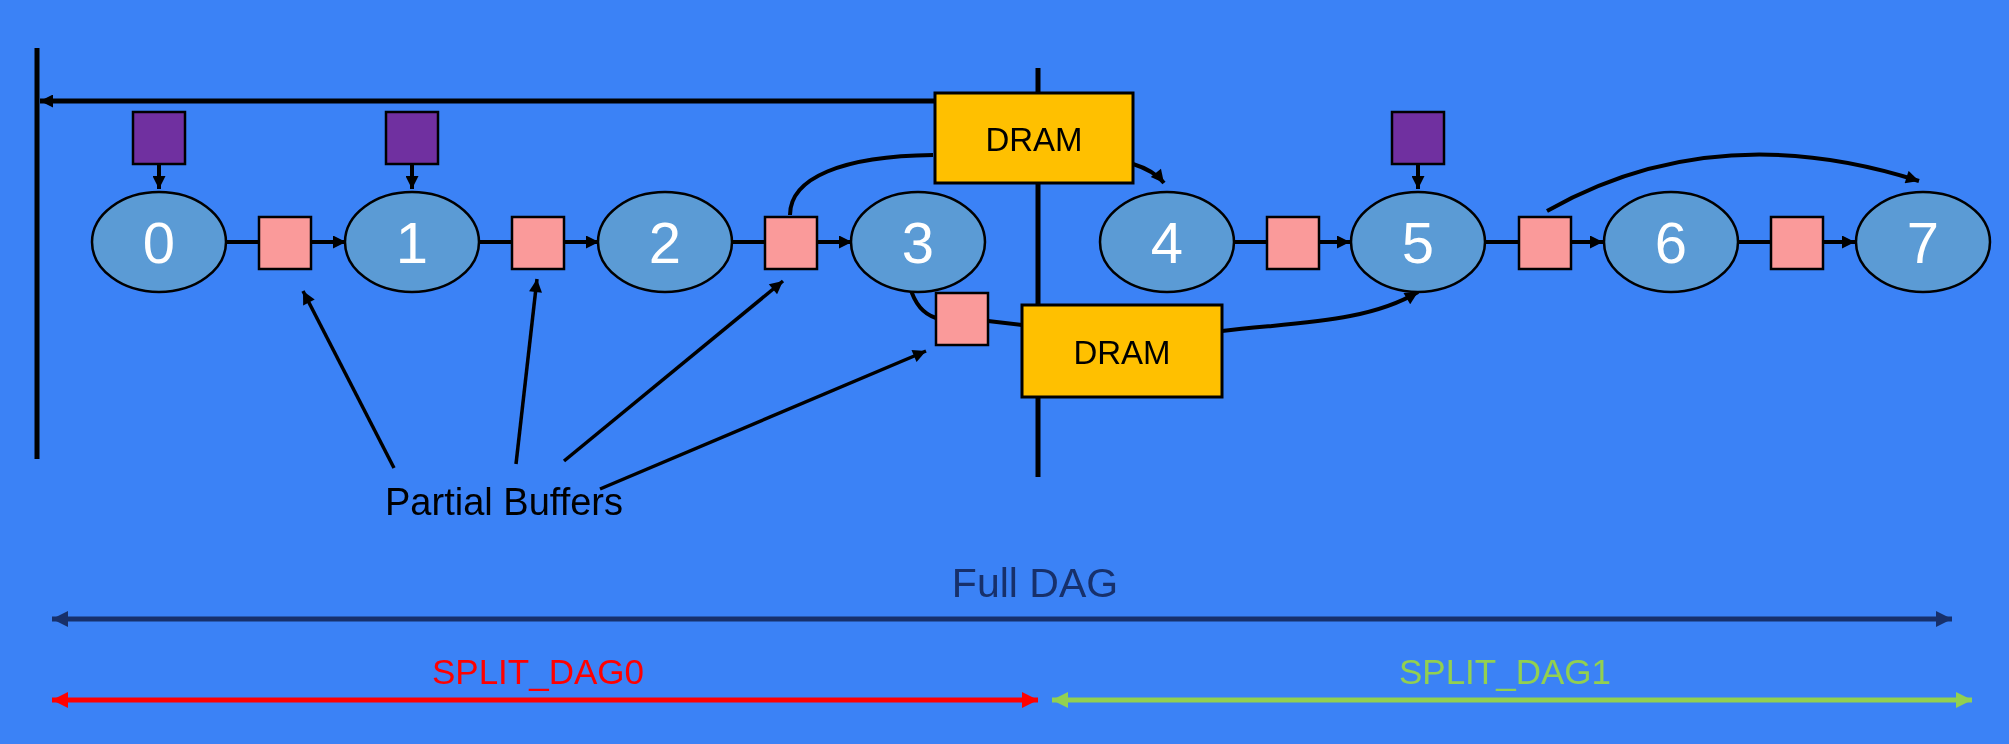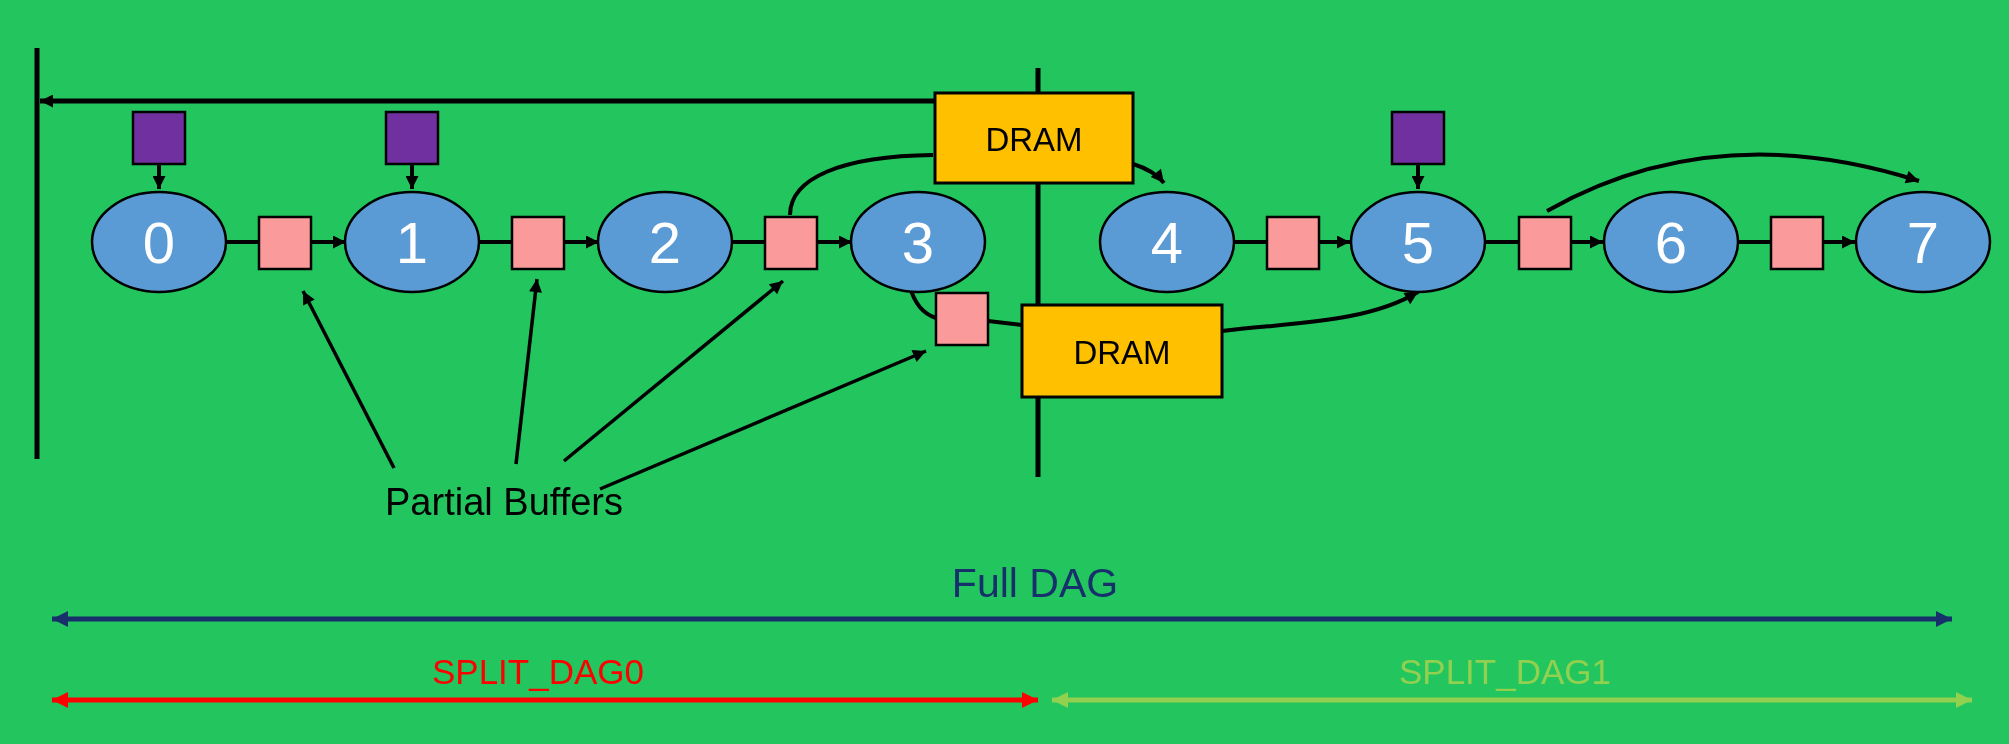--- a/index.html
+++ b/index.html
@@ -1,16 +1,16 @@
 <!DOCTYPE html>
 <html><head>
 <meta charset="utf-8">
 <style>
   html,body{margin:0;padding:0;background:#ffffff;}
-  .stage{position:relative;width:2009px;height:744px;background:#22c55e;overflow:hidden;}
+  .stage{position:relative;width:2009px;height:744px;background:#3b82f6;overflow:hidden;}
   svg{display:block;}
   text{font-family:"Liberation Sans","DejaVu Sans",sans-serif;}
   .lbl{text-anchor:middle;}
   .s5{stroke:#000;stroke-width:5;fill:none;}
   .s4{stroke:#000;stroke-width:4;fill:none;}
   .s35{stroke:#000;stroke-width:3.5;fill:none;}
   .shape{stroke:#000;stroke-width:2.5;}
   .dramBox{stroke:#000;stroke-width:3;}
   .span{stroke-width:5;fill:none;}
   .nodeTxt{font-size:58px;text-anchor:middle;}

